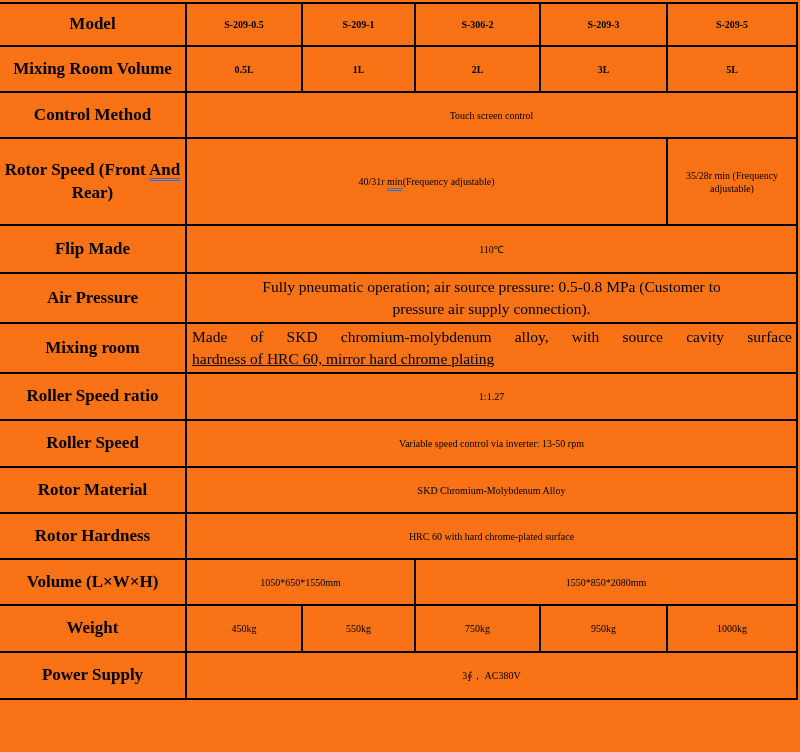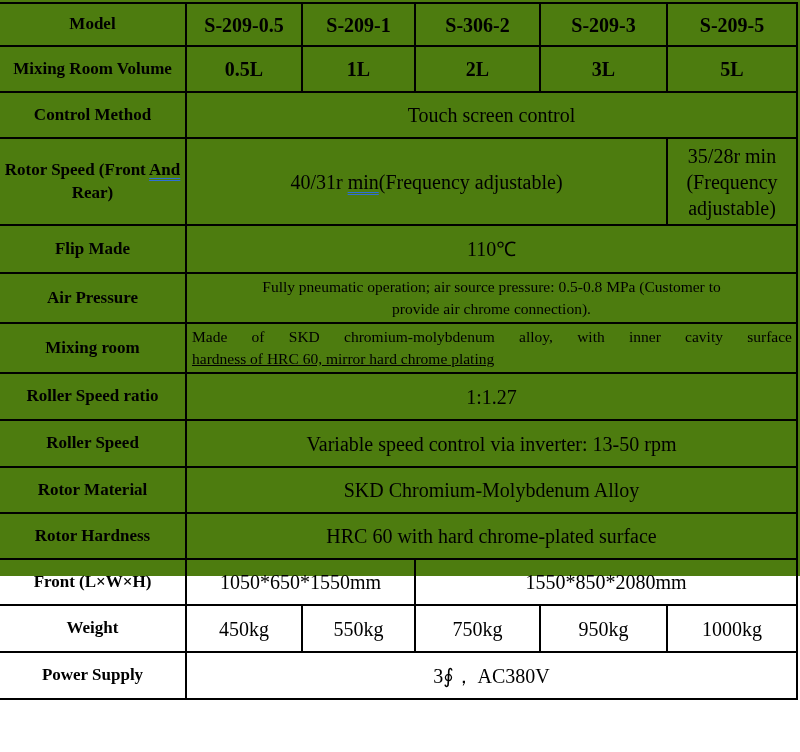--- a/index.html
+++ b/index.html
@@ -8,37 +8,37 @@
     width: 800px;
     height: 752px;
     background: #ffffff;
     overflow: hidden;
     font-family: "Liberation Serif", serif;
     color: #000000;
   }
   .canvas {
     position: relative;
     width: 800px;
-    height: 576px;
-    background: #4d7c0f;
+    height: 752px;
+    background: #f97316;
   }
   table.spec {
     position: absolute;
     left: 0;
     top: 2px;
     width: 797px;
     border-collapse: collapse;
     table-layout: fixed;
   }
   td {
     border: 2px solid var(--border-color, #000);
     text-align: center;
     vertical-align: middle;
     padding: 1px 3px;
-    font-size: 20px;
+    font-size: 10px;
     line-height: 1.3;
     overflow: hidden;
     word-wrap: break-word;
   }
   td.lbl {
     font-weight: bold;
     font-size: 17px;
     border-left: 0;
     line-height: 1.35;
   }
@@ -109,28 +109,28 @@
 
     <tr style="height:48px">
       <td class="lbl">Flip Made</td>
       <td colspan="5">110℃</td>
     </tr>
 
     <tr style="height:50px">
       <td class="lbl">Air Pressure</td>
       <td colspan="5" class="para">
         <div>Fully pneumatic operation; air source pressure: 0.5-0.8 MPa (Customer to</div>
-        <div>provide air chrome connection).</div>
+        <div>pressure air supply connection).</div>
       </td>
     </tr>
 
     <tr style="height:50px">
       <td class="lbl">Mixing room</td>
       <td colspan="5" class="para leftcell">
-        <div class="justify-line">Made of SKD chromium-molybdenum alloy, with inner cavity surface</div>
+        <div class="justify-line">Made of SKD chromium-molybdenum alloy, with source cavity surface</div>
         <div class="u">hardness of HRC 60, mirror hard chrome plating</div>
       </td>
     </tr>
 
     <tr style="height:47px">
       <td class="lbl">Roller Speed ratio</td>
       <td colspan="5">1:1.27</td>
     </tr>
 
     <tr style="height:47px">
@@ -142,21 +142,21 @@
       <td class="lbl">Rotor Material</td>
       <td colspan="5">SKD Chromium-Molybdenum Alloy</td>
     </tr>
 
     <tr style="height:46px">
       <td class="lbl">Rotor Hardness</td>
       <td colspan="5">HRC 60 with hard chrome-plated surface</td>
     </tr>
 
     <tr style="height:46px">
-      <td class="lbl">Front (L×W×H)</td>
+      <td class="lbl">Volume (L×W×H)</td>
       <td colspan="2">1050*650*1550mm</td>
       <td colspan="3">1550*850*2080mm</td>
     </tr>
 
     <tr style="height:47px">
       <td class="lbl">Weight</td>
       <td>450kg</td>
       <td>550kg</td>
       <td>750kg</td>
       <td>950kg</td>

